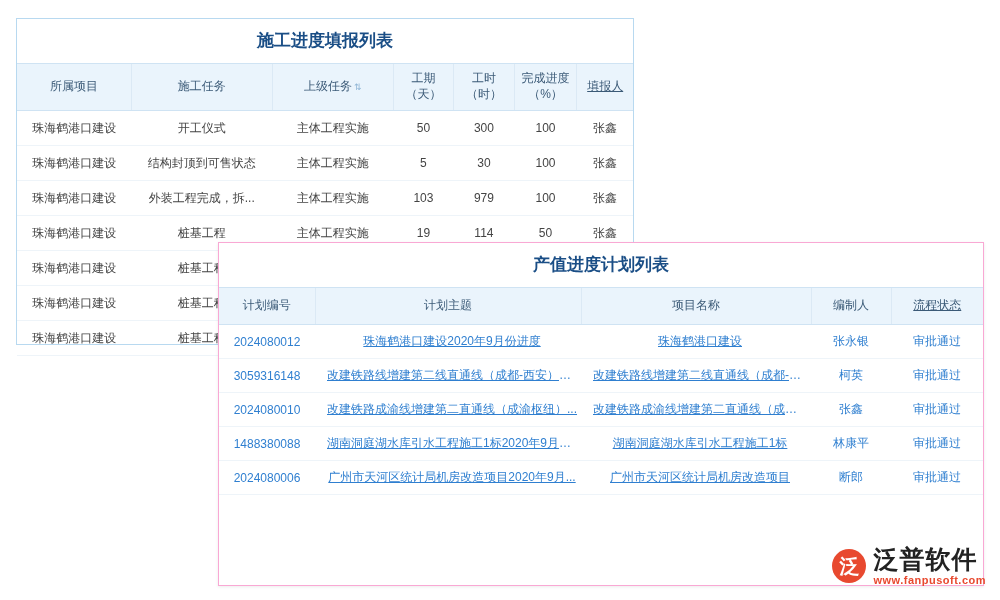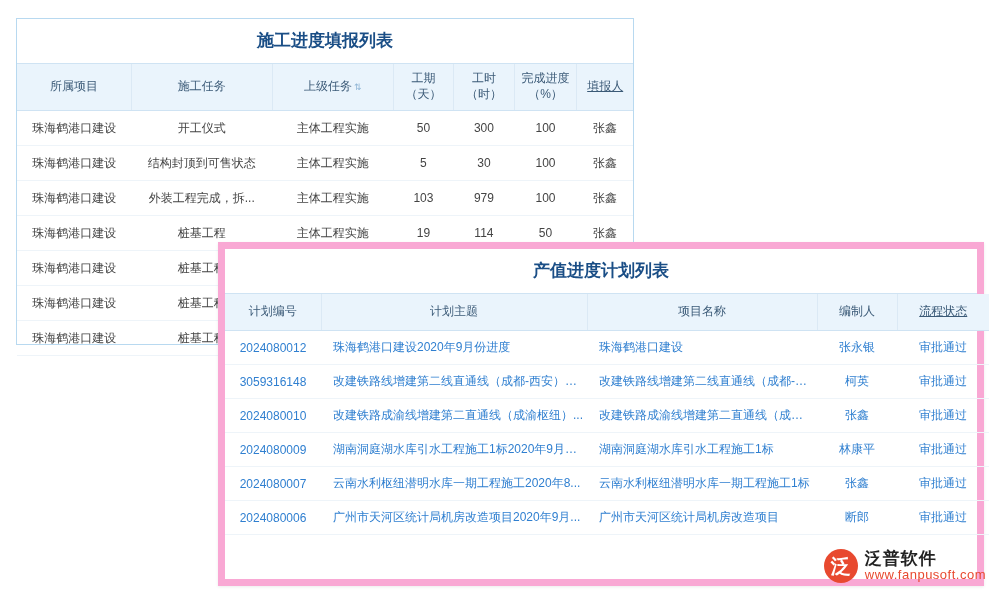--- a/index.html
+++ b/index.html
@@ -79,21 +79,21 @@
   #panel-construction col.c4 { width: 55px; }
   #panel-construction col.c5 { width: 57px; }
   #panel-construction col.c6 { width: 51px; }
 
   
   #panel-output {
     left: 218px;
     top: 242px;
     width: 766px;
     height: 344px;
-    border: 7px solid #f9a8d4;
+    border: 1px solid #f9a8d4;
     box-shadow: 0 1px 3px rgba(0,0,0,0.08);
   }
   #panel-output .panel-title {
     height: 44px;
     line-height: 44px;
     text-align: center;
     font-size: 17px;
     font-weight: bold;
     color: #1a4e86;
     background: #ffffff;
@@ -105,22 +105,23 @@
   #panel-output col.o3 { width: 80px; }
   #panel-output col.o4 { width: 92px; }
   #panel-output th {
     height: 36px;
   }
   #panel-output td {
     height: 33px;
     color: #2f7fd0;
   }
   #panel-output td.left-pad {
-    text-align: left;
+    text-align: center;
     padding-left: 12px;
+    text-decoration: underline;
   }
   .status-ok { color: #e8403a; }
 
   
   #logo {
     position: absolute;
     right: 14px;
     bottom: 12px;
     display: flex;
     align-items: center;
@@ -134,29 +135,30 @@
     color: #ffffff;
     font-size: 20px;
     font-weight: bold;
     line-height: 34px;
     text-align: center;
     margin-right: 7px;
     font-family: "DejaVu Sans", sans-serif;
   }
   #logo .logo-text { line-height: 1.15; }
   #logo .logo-name {
-    font-size: 17px;
+    font-size: 25px;
     font-weight: bold;
     color: #222222;
     letter-spacing: 1px;
   }
   #logo .logo-url {
-    font-size: 13px;
+    font-size: 11px;
     color: #e8492f;
     letter-spacing: 0.5px;
+    font-weight: bold;
   }
   .sort-icon {
     font-size: 9px;
     color: #8fb5d5;
     margin-left: 2px;
   }
 </style>
 </head>
 <body>
 
@@ -286,31 +288,24 @@
         <td class="status-ok">审批通过</td>
       </tr>
       <tr>
         <td>2024080010</td>
         <td class="left-pad">改建铁路成渝线增建第二直通线（成渝枢纽）...</td>
         <td class="left-pad">改建铁路成渝线增建第二直通线（成渝枢纽）...</td>
         <td>张鑫</td>
         <td class="status-ok">审批通过</td>
       </tr>
       <tr>
-        <td>2024080009</td>
+        <td>1488380088</td>
         <td class="left-pad">湖南洞庭湖水库引水工程施工1标2020年9月份...</td>
         <td class="left-pad">湖南洞庭湖水库引水工程施工1标</td>
         <td>林康平</td>
-        <td class="status-ok">审批通过</td>
-      </tr>
-      <tr>
-        <td>2024080007</td>
-        <td class="left-pad">云南水利枢纽潜明水库一期工程施工2020年8...</td>
-        <td class="left-pad">云南水利枢纽潜明水库一期工程施工1标</td>
-        <td>张鑫</td>
         <td class="status-ok">审批通过</td>
       </tr>
       <tr>
         <td>2024080006</td>
         <td class="left-pad">广州市天河区统计局机房改造项目2020年9月...</td>
         <td class="left-pad">广州市天河区统计局机房改造项目</td>
         <td>断郎</td>
         <td class="status-ok">审批通过</td>
       </tr>
     </tbody>

